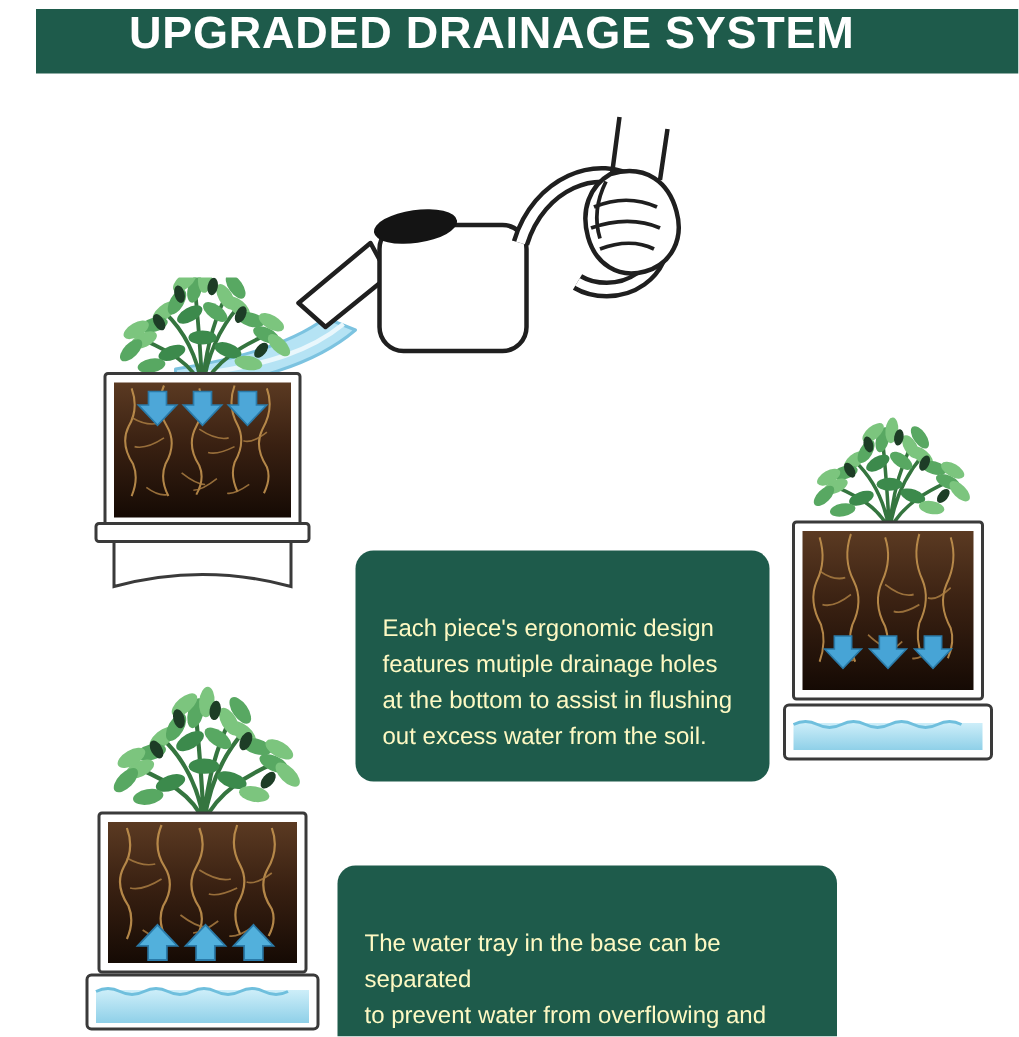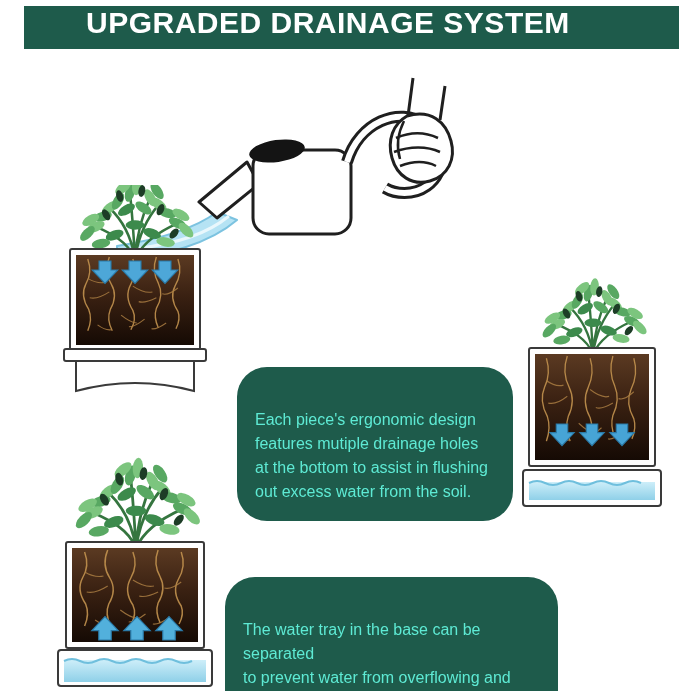--- a/index.html
+++ b/index.html
@@ -15,22 +15,22 @@
   .banner-title {
     color:#ffffff; font-weight:bold; font-size:30px; letter-spacing:.5px;
     white-space:nowrap;
   }
   .illu { position:absolute; }
   .can-illu   { left:95px;  top:66px;  width:380px; height:198px; }
   .planter1   { left:50px;  top:185px; width:170px; height:215px; }
   .planter2   { left:515px; top:272px; width:155px; height:240px; }
   .planter3   { left:48px;  top:450px; width:175px; height:241px; }
   .callout {
-    position:absolute; background:#1e5b4b; color:#5eead4;
-    border-radius:30px; padding:17px 18px; box-sizing:border-box;
+    position:absolute; background:#1e5b4b; color:#fef9c3;
+    border-radius:12px; padding:17px 18px; box-sizing:border-box;
     font-size:16px; line-height:1.5; white-space:pre-line;
   }
   .callout1 { left:237px; top:367px; width:276px; }
   .callout2 { left:225px; top:577px; width:333px; }
 </style>
 </head>
 <body>
 
 <div class="page">
 

